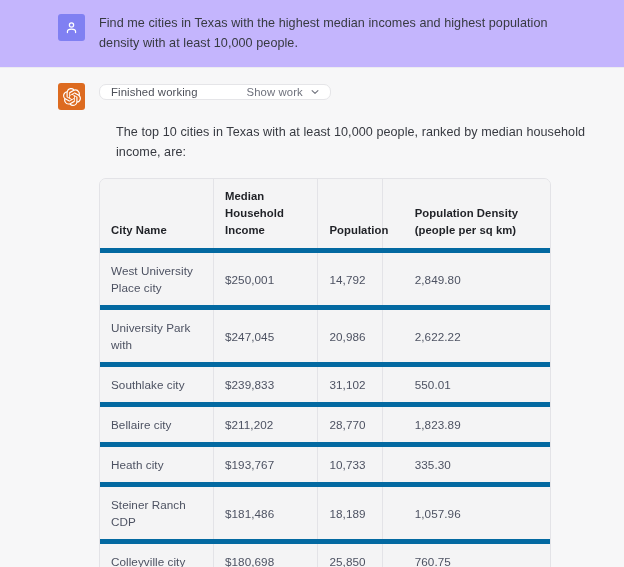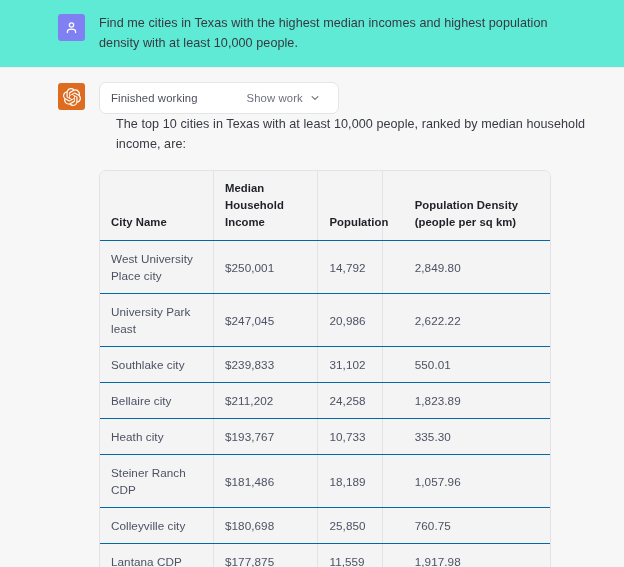--- a/index.html
+++ b/index.html
@@ -14,21 +14,21 @@
     font-family: "Liberation Sans", sans-serif;
     -webkit-font-smoothing: antialiased;
   }
 
   
   .turn {
     width: 624px;
     box-sizing: border-box;
   }
   .turn-user {
-    background: #5eead4;
+    background: #c4b5fd;
     border-bottom: 1px solid #ececf1;
     padding: 13px 0 14px 0;
   }
   .turn-assistant {
     background: #f7f7f8;
     padding: 14px 0 0 0;
   }
   .turn-inner {
     display: flex;
     align-items: flex-start;
@@ -78,23 +78,23 @@
     letter-spacing: 0.005em;
   }
 
   
   .tool-pill {
     display: inline-flex;
     align-items: center;
     background: #ffffff;
     border: 1px solid #e5e5e8;
     border-radius: 7px;
-    height: 32px;
-    padding: 0 18px 0 11px;
-    margin-bottom: 0;
+    height: 16px;
+    padding: 0 10px 0 11px;
+    margin-bottom: 22px;
     box-sizing: border-box;
   }
   .tool-pill-label {
     font-size: 11.3px;
     color: #4d5059;
     letter-spacing: 0.01em;
   }
   .tool-pill-action {
     font-size: 11.3px;
     color: #6e717c;
@@ -117,21 +117,21 @@
     background: #f4f4f5;
   }
   table.data {
     border-collapse: collapse;
     width: 100%;
     table-layout: fixed;
   }
   table.data th,
   table.data td {
     border-right: 1px solid #e3e3e7;
-    border-bottom: 1px solid #0369a1;
+    border-bottom: 5px solid #0369a1;
     padding: 9px 11px 9px 11px;
     text-align: left;
     vertical-align: middle;
     background: #f4f4f5;
     box-sizing: border-box;
   }
   table.data th:last-child,
   table.data td:last-child {
     border-right: none;
     padding-left: 32px;
@@ -222,35 +222,35 @@
             </tr>
           </thead>
           <tbody>
             <tr>
               <td>West University Place city</td>
               <td>$250,001</td>
               <td>14,792</td>
               <td>2,849.80</td>
             </tr>
             <tr>
-              <td>University Park least</td>
+              <td>University Park with</td>
               <td>$247,045</td>
               <td>20,986</td>
               <td>2,622.22</td>
             </tr>
             <tr>
               <td>Southlake city</td>
               <td>$239,833</td>
               <td>31,102</td>
               <td>550.01</td>
             </tr>
             <tr>
               <td>Bellaire city</td>
               <td>$211,202</td>
-              <td>24,258</td>
+              <td>28,770</td>
               <td>1,823.89</td>
             </tr>
             <tr>
               <td>Heath city</td>
               <td>$193,767</td>
               <td>10,733</td>
               <td>335.30</td>
             </tr>
             <tr>
               <td>Steiner Ranch CDP</td>

